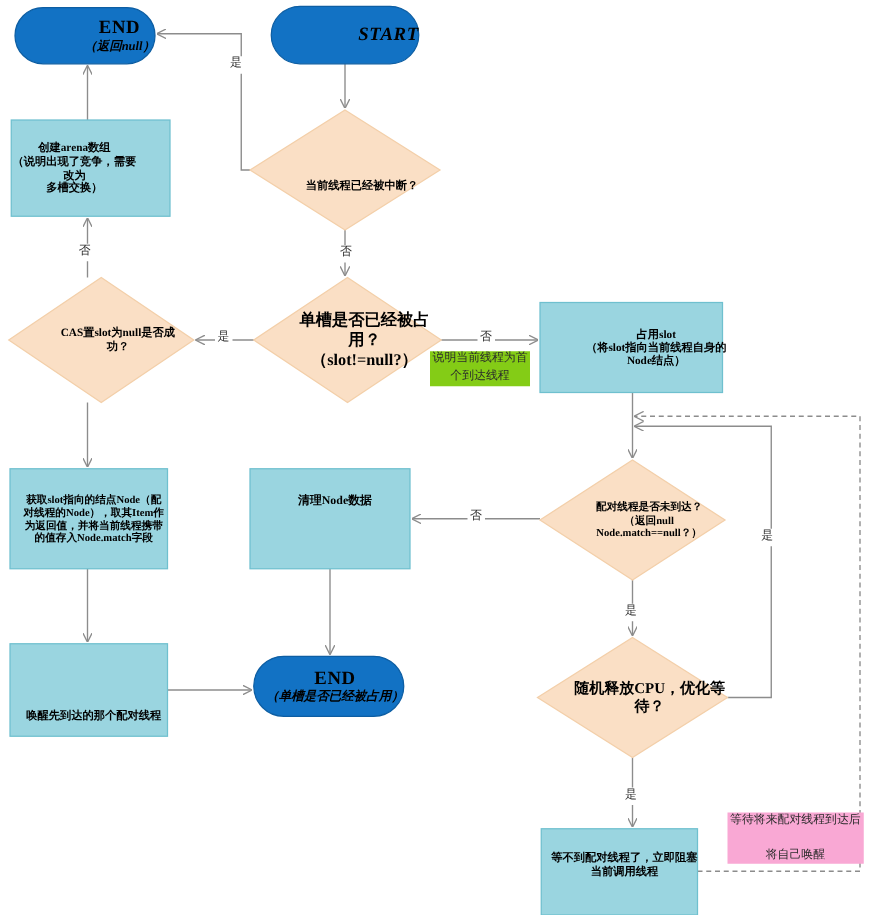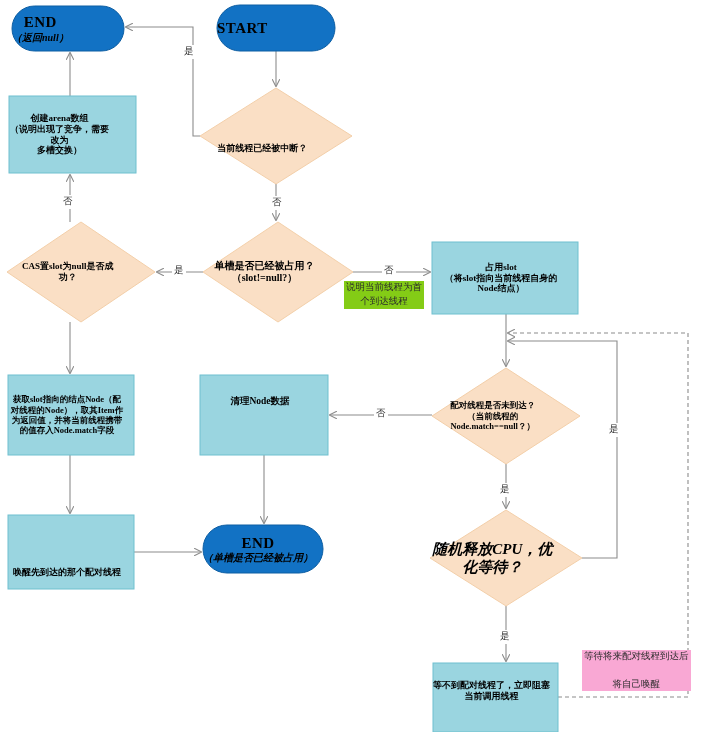--- a/index.html
+++ b/index.html
@@ -2,21 +2,21 @@
 <html><head>
 <meta charset="utf-8">
 <style>
   html,body{margin:0;padding:0;background:#ffffff;}
   body{width:702px;height:732px;overflow:hidden;
        font-family:"Liberation Serif","DejaVu Serif",serif;}
   #canvas{position:relative;width:702px;height:732px;}
   svg{position:absolute;left:0;top:0;}
   .node-text{
     position:absolute;
-    display:flex;align-items:center;justify-content:flex-start;
+    display:flex;align-items:center;justify-content:flex-end;
     text-align:center;
     font-family:"Liberation Serif","DejaVu Serif",serif;
     font-weight:bold;
     color:#000000;
     line-height:1.22;
     pointer-events:none;
     white-space:pre-line;
   }
   .term-text{color:#000000;font-weight:bold;}
   .term-title{font-size:15px;letter-spacing:.5px;}
@@ -87,39 +87,39 @@
 个到达线程</div>
       <div class="edge-label" style="left: 61px; top: 195px; background: rgb(255, 255, 255); padding: 0px 2px;">否</div>
       <div class="edge-label" style="left: 374px; top: 407px; background: rgb(255, 255, 255); padding: 0px 2px;">否</div>
       <div class="edge-label" style="left: 498px; top: 483px; background: rgb(255, 255, 255); padding: 0px 2px;">是</div>
       <div class="edge-label" style="left: 607px; top: 423px; background: rgb(255, 255, 255); padding: 0px 2px;">是</div>
       <div class="edge-label" style="left: 498px; top: 630px; background: rgb(255, 255, 255); padding: 0px 2px;">是</div>
       <div class="edge-label" style="left: 582px; top: 650px; background: #f9a8d4; padding: 0px 2px;">等待将来配对线程到达后
 
 将自己唤醒</div>
       <div class="node-text" style="left: 12px; top: 6px; width: 112px; height: 45px;"><div><div class="term-text term-title">END</div><div class="term-text term-sub">（返回null）</div></div></div>
-      <div class="node-text" style="left: 217px; top: 5px; width: 118px; height: 46px;"><div><div class="term-text term-title">START</div></div></div>
+      <div class="node-text" style="left: 217px; top: 5px; width: 118px; height: 46px; font-style: italic;"><div><div class="term-text term-title">START</div></div></div>
       <div class="node-text" style="left: 9px; top: 96px; width: 101px; height: 77px;"><div style="font-size: 9px; white-space: pre-line; width: 119px;">创建arena数组
 （说明出现了竞争，需要改为
 多槽交换）</div></div>
       <div class="node-text" style="left: 200px; top: 88px; width: 152px; height: 96px;"><div style="font-size: 9px; white-space: pre-line; width: 124.64px; margin-top: 25px;">当前线程已经被中断？</div></div>
       <div class="node-text" style="left: 7px; top: 222px; width: 148px; height: 100px;"><div style="font-size: 9px; white-space: pre-line; width: 121.36px;">CAS置slot为null是否成
 功？</div></div>
-      <div class="node-text" style="left: 203px; top: 222px; width: 150px; height: 100px;"><div style="font-size: 10px; white-space: pre-line; width: 123px;">单槽是否已经被占用？
+      <div class="node-text" style="left: 203px; top: 222px; width: 150px; height: 100px;"><div style="font-size: 13px; white-space: pre-line; width: 123px;">单槽是否已经被占用？
 （slot!=null?）</div></div>
       <div class="node-text" style="left: 432px; top: 242px; width: 162px; height: 72px;"><div style="font-size: 9px; white-space: pre-line; width: 138px;">占用slot
 （将slot指向当前线程自身的
 Node结点）</div></div>
       <div class="node-text" style="left: 8px; top: 375px; width: 126px; height: 80px;"><div style="font-size: 8.5px; white-space: pre-line; width: 118px;">获取slot指向的结点Node（配
 对线程的Node），取其Item作
 为返回值，并将当前线程携带
 的值存入Node.match字段</div></div>
       <div class="node-text" style="left: 200px; top: 362px; width: 128px; height: 80px;"><div style="font-size: 9.5px; white-space: pre-line; width: 120px;">清理Node数据</div></div>
       <div class="node-text" style="left: 432px; top: 368px; width: 148px; height: 96px;"><div style="font-size: 8.5px; white-space: pre-line; width: 121.36px;">配对线程是否未到达？
-（当前线程的
+（返回null
 Node.match==null？）</div></div>
       <div class="node-text" style="left: 8px; top: 515px; width: 126px; height: 74px; margin-top: 20px;"><div style="font-size: 9px; white-space: pre-line; width: 118px;">唤醒先到达的那个配对线程</div></div>
       <div class="node-text" style="left: 203px; top: 525px; width: 120px; height: 48px;"><div><div class="term-text term-title">END</div><div class="term-text term-sub">（单槽是否已经被占用）</div></div></div>
-      <div class="node-text" style="left: 430px; top: 510px; width: 152px; height: 96px;"><div style="font-size: 15px; white-space: pre-line; width: 124.64px; font-style: italic;">随机释放CPU，优化等待？</div></div>
-      <div class="node-text" style="left: 433px; top: 663px; width: 125px; height: 57px; font-family: Liberation Mono, monospace;"><div style="font-size: 9px; white-space: pre-line; width: 117px;">等不到配对线程了，立即阻塞
+      <div class="node-text" style="left: 430px; top: 510px; width: 152px; height: 96px;"><div style="font-size: 12px; white-space: pre-line; width: 124.64px;">随机释放CPU，优化等待？</div></div>
+      <div class="node-text" style="left: 433px; top: 663px; width: 125px; height: 57px;"><div style="font-size: 9px; white-space: pre-line; width: 117px;">等不到配对线程了，立即阻塞
 当前调用线程</div></div>
     </div>
 </div>
 
 </body></html>

